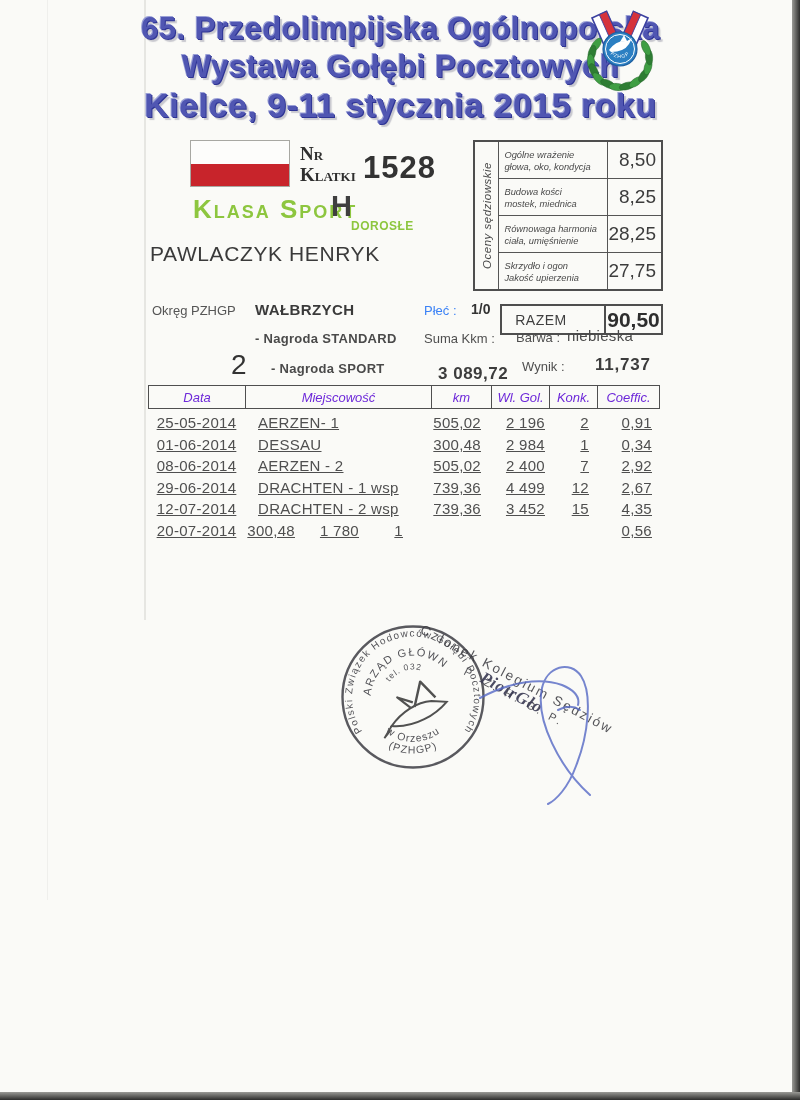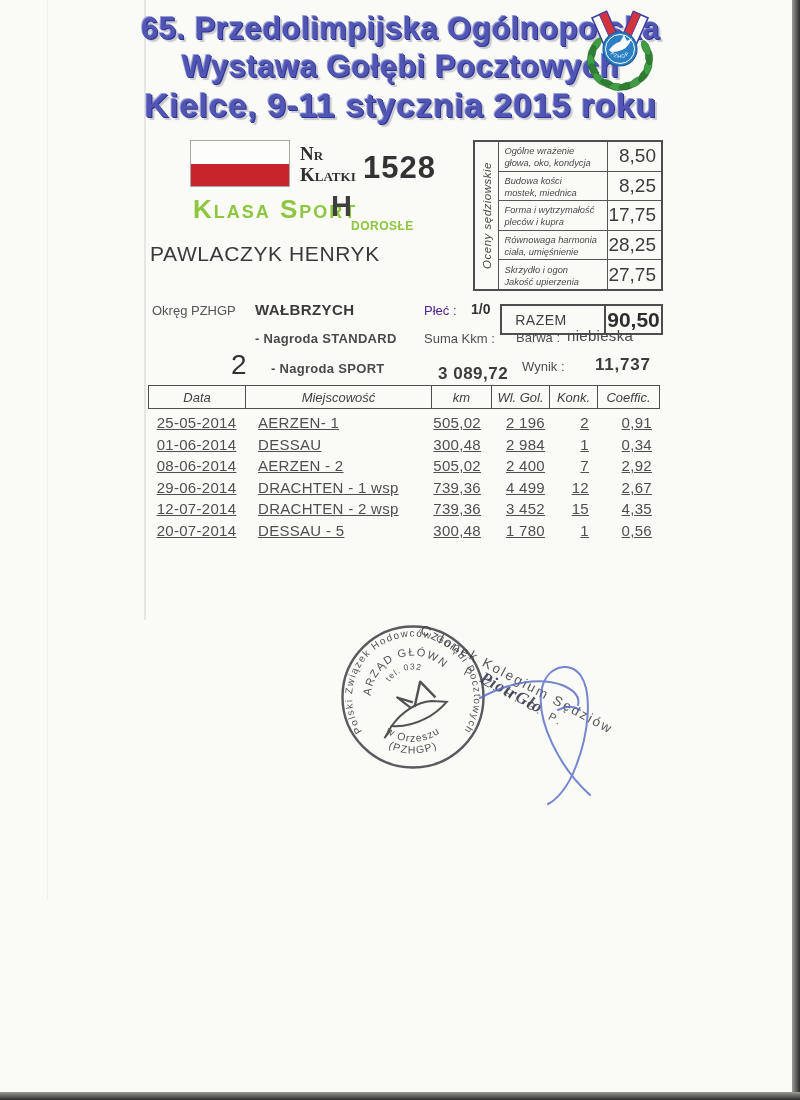--- a/index.html
+++ b/index.html
@@ -41,35 +41,35 @@
   .jt-vert span{writing-mode:vertical-rl;transform:rotate(180deg);font-style:italic;font-size:11.5px;color:#4a4a4a;letter-spacing:.5px;}
   .jt-rows{flex:1;display:flex;flex-direction:column;}
   .jt-row{flex:1;display:flex;border-bottom:1.4px solid #555;}
   .jt-row:last-child{border-bottom:none;}
   .jt-lab{width:108px;padding:2px 2px 0 5px;font-style:italic;font-size:9.3px;line-height:1.3;color:#4a4a4a;box-sizing:border-box;display:flex;flex-direction:column;justify-content:center;}
   .jt-val{flex:1;border-left:1.4px solid #555;font-size:19px;color:#3c3c3c;display:flex;align-items:center;justify-content:flex-end;padding-right:5px;}
   .razem{left:500px;top:304px;width:163px;height:31px;border:2px solid #4e4e4e;box-sizing:border-box;display:flex;gap:24px;}
   .razem-lab{flex:1;display:flex;align-items:center;justify-content:center;font-size:14px;color:#3f3f3f;letter-spacing:.5px;}
   .razem-val{width:55px;border-left:2px solid #4e4e4e;display:flex;align-items:center;justify-content:center;font-size:21px;font-weight:700;color:#2e2e2e;}
   
-  .plec-l{left:424px;top:303px;font-size:13px;color:#4c1d95;}
+  .plec-l{left:424px;top:303px;font-size:13px;color:#3b82f6;}
   .plec-v{left:471px;top:301px;font-size:14px;font-weight:700;color:#333;}
   .std{left:255px;top:331px;font-size:13px;font-weight:700;color:#4a4a4a;letter-spacing:.3px;}
   .suma-l{left:424px;top:331px;font-size:13px;color:#4f4f4f;}
   .barwa-l{left:516px;top:330px;font-size:13px;color:#4f4f4f;}
   .barwa-v{left:567px;top:327px;font-size:15px;color:#4a4a4a;letter-spacing:.3px;}
   .sport-rank{left:231px;top:349px;font-size:28px;font-weight:400;color:#333;}
   .sport{left:271px;top:361px;font-size:13px;font-weight:700;color:#4a4a4a;letter-spacing:.3px;}
   .suma-v{left:438px;top:364px;font-size:17px;font-weight:700;color:#3c3c3c;letter-spacing:.5px;}
   .wynik-l{left:522px;top:359px;font-size:13px;color:#4f4f4f;}
   .wynik-v{left:595px;top:355px;font-size:17px;font-weight:700;color:#3c3c3c;letter-spacing:.8px;}
   
   .ft-head{left:148px;top:385px;width:512px;height:24px;display:flex;border:1.8px solid #4f4f4f;box-sizing:border-box;}
   .ft-h{border-right:1.6px solid #4f4f4f;display:flex;align-items:center;justify-content:center;
-        font-style:italic;font-size:13px;color:#404040;box-sizing:border-box;}
+        font-style:italic;font-size:13px;color:#6d28d9;box-sizing:border-box;}
   .ft-h:last-child{border-right:none;}
   .c-data{width:97px;} .c-place{width:186px;} .c-km{width:60px;} .c-gol{width:58px;} .c-konk{width:48px;} .c-coeff{flex:1;}
   .ft-body{left:148px;top:412px;width:512px;}
   .ft-row{display:flex;height:21.5px;font-size:15px;color:#4f4f4f;letter-spacing:.3px;}
   .ft-c{box-sizing:border-box;display:flex;align-items:center;text-decoration:underline;}
   .ft-date{width:97px;justify-content:center;}
   .ft-place{width:186px;padding-left:13px;}
   .ft-km{width:60px;justify-content:flex-end;padding-right:10px;}
   .ft-gol{width:58px;justify-content:flex-end;padding-right:4px;}
   .ft-konk{width:48px;justify-content:flex-end;padding-right:8px;}
@@ -170,27 +170,20 @@
       </div>
       <div class="jt-row">
         <div class="jt-lab">
             <span>Budowa kości</span>
             <span>mostek, miednica</span>
           </div>
         <div class="jt-val">8,25</div>
       </div>
       <div class="jt-row">
         <div class="jt-lab">
-            <span>Forma i wytrzymałość</span>
-            <span>pleców i kupra</span>
-          </div>
-        <div class="jt-val">17,75</div>
-      </div>
-      <div class="jt-row">
-        <div class="jt-lab">
             <span>Równowaga harmonia</span>
             <span>ciała, umięśnienie</span>
           </div>
         <div class="jt-val">28,25</div>
       </div>
       <div class="jt-row">
         <div class="jt-lab">
             <span>Skrzydło i ogon</span>
             <span>Jakość upierzenia</span>
           </div>
@@ -259,21 +252,20 @@
     <div class="ft-row">
       <div class="ft-c ft-date">12-07-2014</div>
       <div class="ft-c ft-place">DRACHTEN - 2 wsp</div>
       <div class="ft-c ft-km">739,36</div>
       <div class="ft-c ft-gol">3 452</div>
       <div class="ft-c ft-konk">15</div>
       <div class="ft-c ft-coeff">4,35</div>
     </div>
     <div class="ft-row">
       <div class="ft-c ft-date">20-07-2014</div>
-      <div class="ft-c ft-place">DESSAU - 5</div>
       <div class="ft-c ft-km">300,48</div>
       <div class="ft-c ft-gol">1 780</div>
       <div class="ft-c ft-konk">1</div>
       <div class="ft-c ft-coeff">0,56</div>
     </div>
   </div>
 
   <svg class="abs stamp-svg" width="220" height="220" viewBox="-110 -110 220 220" style="opacity:.88;">
     <defs>
       <path id="arcOuter" d="M -51 34 A 61 61 0 1 1 51 34"></path>

